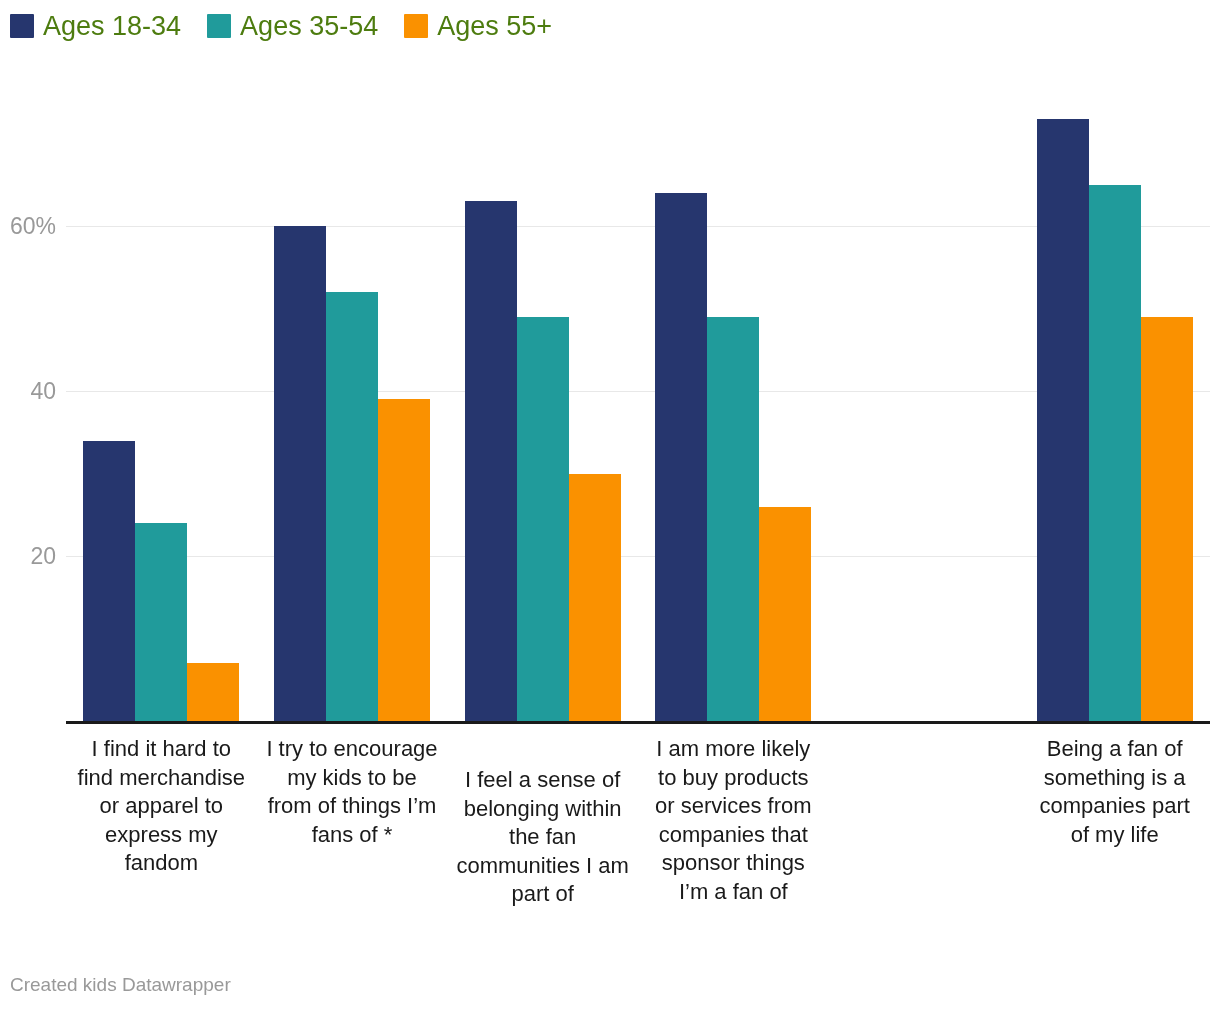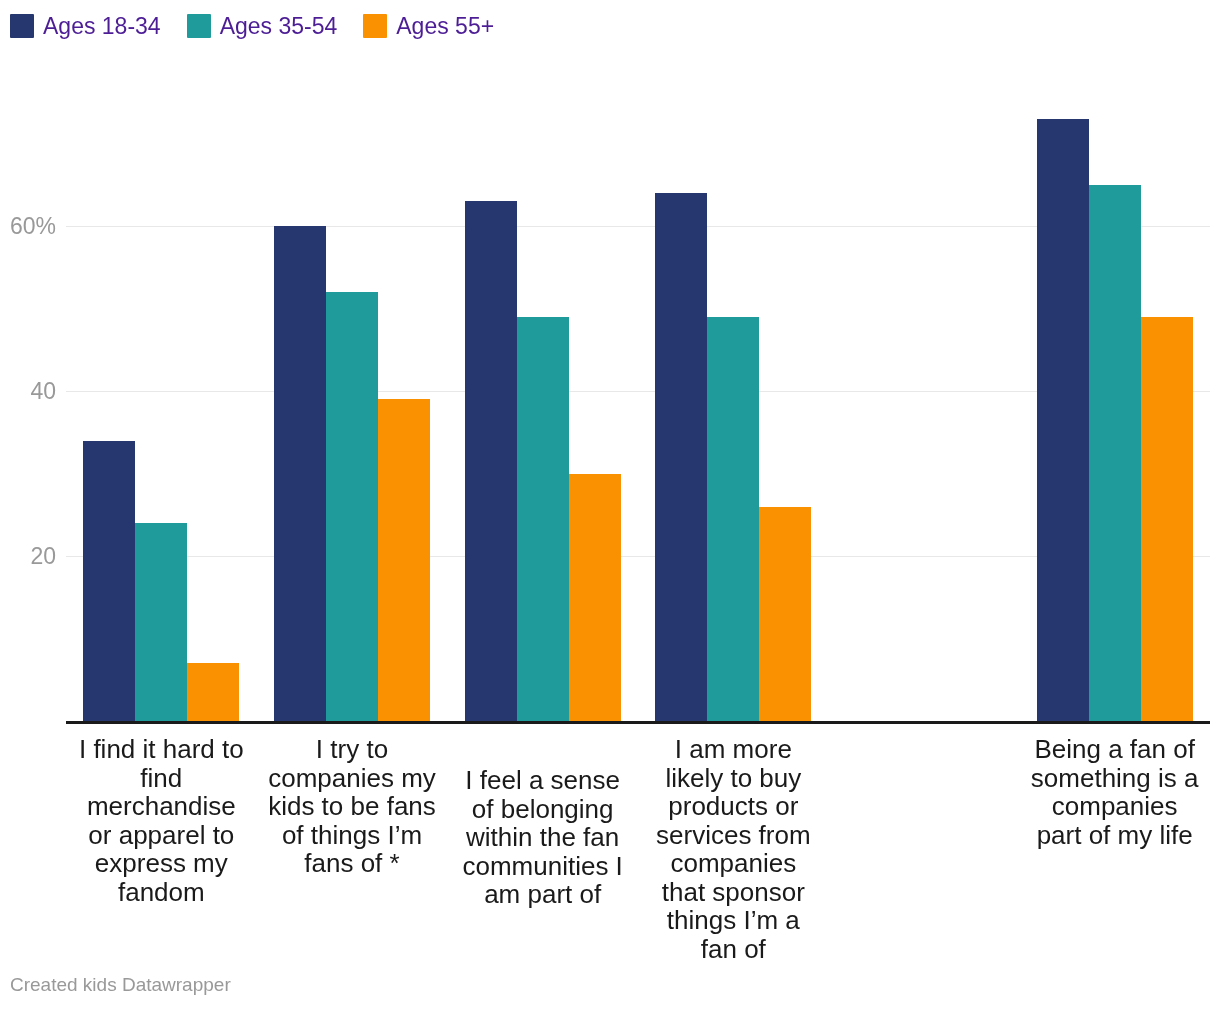--- a/index.html
+++ b/index.html
@@ -31,23 +31,23 @@
     align-items: center;
     gap: 9px;
   }
   .legend-swatch {
     width: 24px;
     height: 24px;
     border-radius: 1px;
     display: block;
   }
   .legend-label {
-    font-size: 23px;
+    font-size: 27px;
     line-height: 23px;
-    color: #4c1d95;
+    color: #4d7c0f;
     white-space: nowrap;
   }
 
   
   .plot {
     position: absolute;
     left: 0;
     top: 0;
     width: 1220px;
     height: 1012px;
@@ -107,21 +107,21 @@
   .bar {
     position: absolute;
     bottom: 0;
     width: 52px;
   }
   .cat-label {
     position: absolute;
     left: 0;
     right: 0;
     text-align: center;
-    font-size: 26px;
+    font-size: 22px;
     line-height: 28.5px;
     color: #1a1a1a;
   }
 
   
   .footer {
     position: absolute;
     left: 10px;
     bottom: 16px;
     font-size: 19px;
@@ -168,21 +168,21 @@
           <div class="bar" title="Ages 55+: 7" style="left: 121.333px; height: 57.75px; background: rgb(250, 145, 0);"></div>
         </div>
         <div class="cat-label" style="top: 735px; padding-left: 8px; padding-right: 8px;">I find it hard to find merchandise or apparel to express my fandom</div>
       </div>
       <div class="group" style="left: 190.667px; width: 190.667px;">
         <div class="bars" style="bottom: 291px;">
           <div class="bar" title="Ages 18-34: 60" style="left: 17.3333px; height: 495px; background: rgb(38, 54, 110);"></div>
           <div class="bar" title="Ages 35-54: 52" style="left: 69.3333px; height: 429px; background: rgb(32, 155, 155);"></div>
           <div class="bar" title="Ages 55+: 39" style="left: 121.333px; height: 321.75px; background: rgb(250, 145, 0);"></div>
         </div>
-        <div class="cat-label" style="top: 735px; padding-left: 8px; padding-right: 8px;">I try to companies my kids to be fans of things I’m fans of *</div>
+        <div class="cat-label" style="top: 735px; padding-left: 8px; padding-right: 8px;">I try to encourage my kids to be from of things I’m fans of *</div>
       </div>
       <div class="group" style="left: 381.333px; width: 190.667px;">
         <div class="bars" style="bottom: 291px;">
           <div class="bar" title="Ages 18-34: 63" style="left: 17.3333px; height: 519.75px; background: rgb(38, 54, 110);"></div>
           <div class="bar" title="Ages 35-54: 49" style="left: 69.3333px; height: 404.25px; background: rgb(32, 155, 155);"></div>
           <div class="bar" title="Ages 55+: 30" style="left: 121.333px; height: 247.5px; background: rgb(250, 145, 0);"></div>
         </div>
         <div class="cat-label" style="top: 766px; padding-left: 8px; padding-right: 8px;">I feel a sense of belonging within the fan communities I am part of</div>
       </div>
       <div class="group" style="left: 572px; width: 190.667px;">

